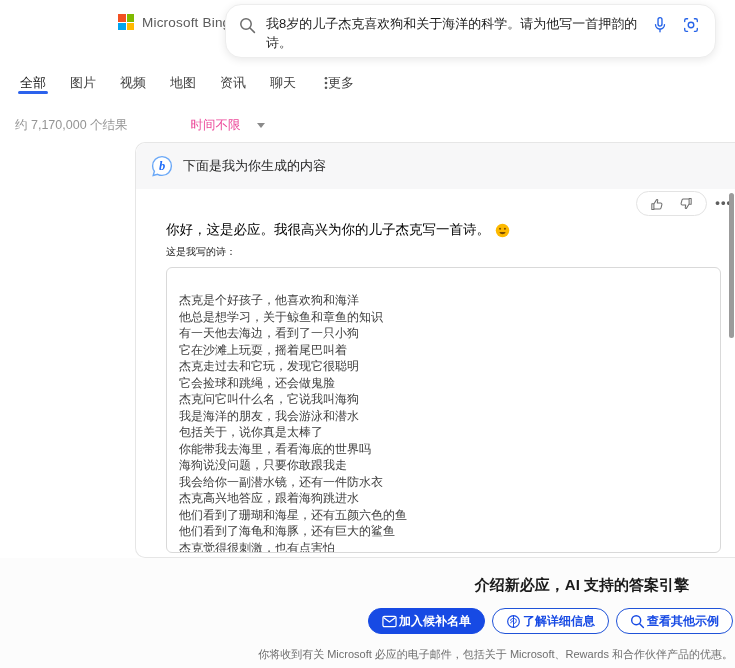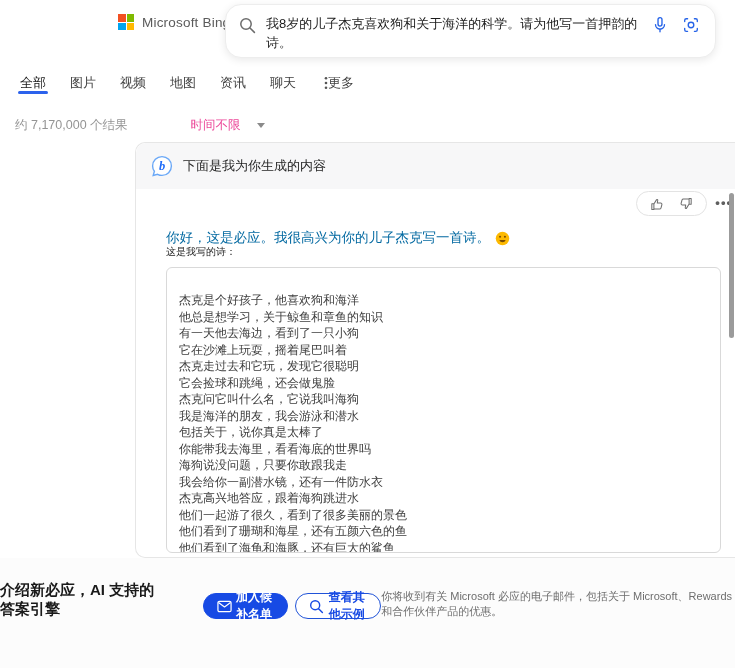--- a/index.html
+++ b/index.html
@@ -42,33 +42,33 @@
     display:flex; align-items:center; padding-left:14px; gap:9px; }
   .card-header-text { font-size:13px; color:#1f1f1f; }
 
   .feedback-pill { position:absolute; top:48px; right:28px; height:25px; padding:0 12px;
     border:1px solid #e3e3e3; border-radius:14px; background:#fff;
     display:flex; align-items:center; gap:13px; }
   .thumb-btn { background:none; border:none; cursor:pointer; display:flex; padding:0; }
   .more-dots { position:absolute; top:52px; right:3px; font-size:13px; font-weight:bold;
     color:#5f5f5f; letter-spacing:1px; cursor:pointer; background:none; border:none; }
 
-  .greeting { position:absolute; left:30px; top:78px; font-size:13.5px; color:#0369a1; display:flex; align-items:center; gap:5px;margin-top:8px; }
+  .greeting { position:absolute; left:30px; top:78px; font-size:13.5px; color:#000000; display:flex; align-items:center; gap:5px; }
   .poem-intro { position:absolute; left:30px; top:102px; font-size:10px; color:#222; }
 
   .poem-box { position:absolute; left:30px; top:124px; width:555px; height:286px;
     border:1px solid #d9d9d9; border-radius:6px; padding:24px 12px; overflow:hidden; background:#fff; }
   .poem-line { font-size:12px; line-height:16.5px; color:#3d3d3d; white-space:nowrap; }
 
   .scroll-thumb { position:absolute; top:50px; right:1px; width:5px; height:145px;
     background:#9b9b9b; border-radius:3px; cursor:grab; }
 
   
   .promo { position:absolute; left:0; top:558px; width:735px; height:110px; background:#fcfcfc; }
-  .promo-inner { position:absolute; right:2px; top:18px; display:flex; flex-direction:row; align-items:flex-end; }
+  .promo-inner { position:absolute; right:2px; top:18px; display:flex; flex-direction:column; align-items:flex-end; }
   .promo-title { font-size:15px; font-weight:bold; color:#1a1a1a; margin-right:44px; }
   .promo-buttons { display:flex; gap:7px; margin-top:13px; }
   .pbtn { height:26px; border-radius:14px; font-size:12px; font-weight:bold;
     display:flex; align-items:center; gap:2px; padding:0 13px; cursor:pointer;
     font-family:"Liberation Sans", sans-serif; }
   .pbtn.primary { background:#174ae4; color:#fff; border:1px solid #174ae4; }
   .pbtn.secondary { background:#fff; color:#174ae4; border:1.5px solid #2053d8; }
   .promo-footer { margin-top:13px; font-size:11px; color:#6e6e6e; }
 
   svg { display:block; }
@@ -183,21 +183,20 @@
       <div class="poem-line">它在沙滩上玩耍，摇着尾巴叫着</div>
       <div class="poem-line">杰克走过去和它玩，发现它很聪明</div>
       <div class="poem-line">它会捡球和跳绳，还会做鬼脸</div>
       <div class="poem-line">杰克问它叫什么名，它说我叫海狗</div>
       <div class="poem-line">我是海洋的朋友，我会游泳和潜水</div>
       <div class="poem-line">包括关于，说你真是太棒了</div>
       <div class="poem-line">你能带我去海里，看看海底的世界吗</div>
       <div class="poem-line">海狗说没问题，只要你敢跟我走</div>
       <div class="poem-line">我会给你一副潜水镜，还有一件防水衣</div>
       <div class="poem-line">杰克高兴地答应，跟着海狗跳进水</div>
-      <div class="poem-line">他们一起游了很久，看到了很多美丽的景色</div>
       <div class="poem-line">他们看到了珊瑚和海星，还有五颜六色的鱼</div>
       <div class="poem-line">他们看到了海龟和海豚，还有巨大的鲨鱼</div>
       <div class="poem-line">杰克觉得很刺激，也有点害怕</div>
     </div>
 
     <div class="scroll-thumb"></div>
   </div>
 
   <div class="promo">
     <div class="promo-inner">
@@ -207,20 +206,29 @@
           <span>
             <svg width="15" height="13" viewBox="0 0 16 13">
               <rect x="1" y="1" width="14" height="11" rx="1.6" fill="none" stroke="#fff" stroke-width="1.3"></rect>
               <path d="M1.6 2.2 8 7l6.4-4.8" fill="none" stroke="#fff" stroke-width="1.3" stroke-linejoin="round"></path>
             </svg>
           </span>
           <span>加入候补名单</span>
         </button>
         <button class="pbtn secondary">
           <span>
+            <svg width="15" height="15" viewBox="0 0 18 18">
+              <circle cx="9" cy="9" r="7" fill="none" stroke="#174ae4" stroke-width="1.4"></circle>
+              <path d="M9 2.3v13.4 M9 5.3c-2.1 0-3.4 1-3.4 2.4 M9 8.4c-1.9 0-3.2.9-3.2 2.3 M9 5.3c2.1 0 3.4 1 3.4 2.4 M9 11.4c1.9 0 3.2-.9 3.2-2.3" fill="none" stroke="#174ae4" stroke-width="1.2" stroke-linecap="round"></path>
+            </svg>
+          </span>
+          <span>了解详细信息</span>
+        </button>
+        <button class="pbtn secondary">
+          <span>
             <svg width="15" height="15" viewBox="0 0 16 16">
               <circle cx="6.6" cy="6.6" r="4.8" fill="none" stroke="#174ae4" stroke-width="1.5"></circle>
               <line x1="10.3" y1="10.3" x2="14.3" y2="14.3" stroke="#174ae4" stroke-width="1.5" stroke-linecap="round"></line>
             </svg>
           </span>
           <span>查看其他示例</span>
         </button>
       </div>
       <div class="promo-footer">你将收到有关 Microsoft 必应的电子邮件，包括关于 Microsoft、Rewards 和合作伙伴产品的优惠。</div>
     </div>

